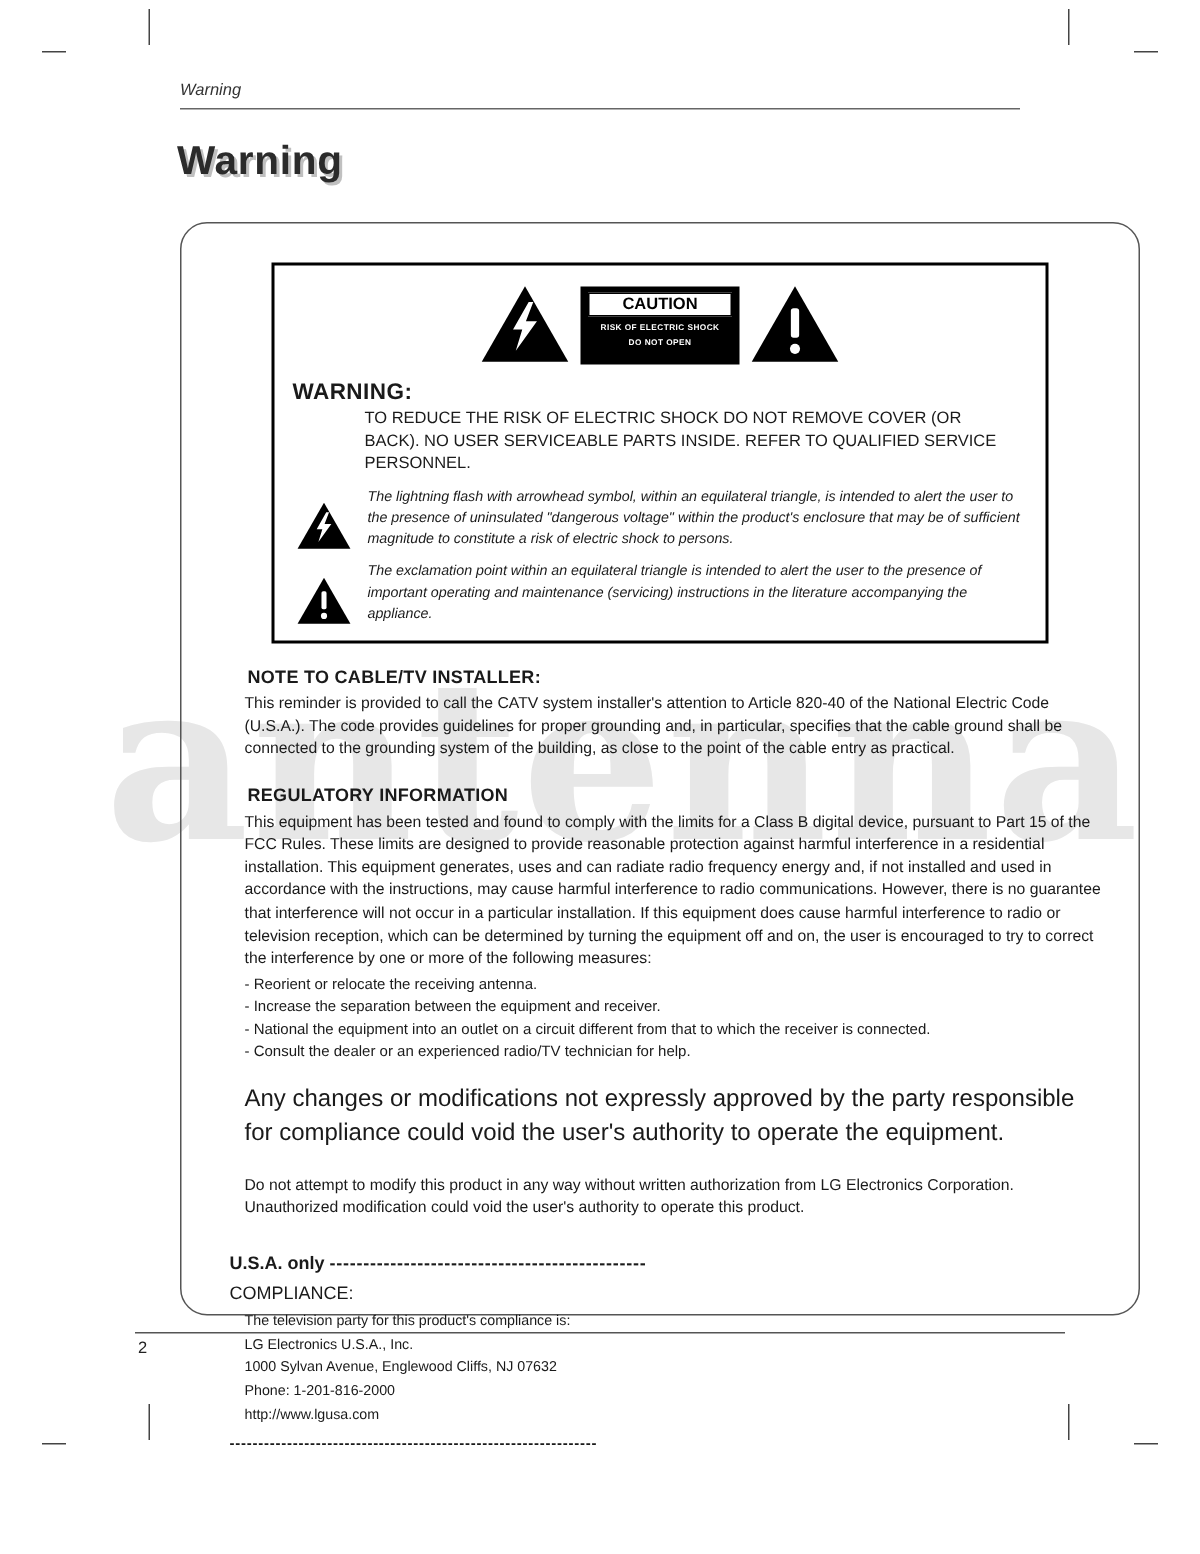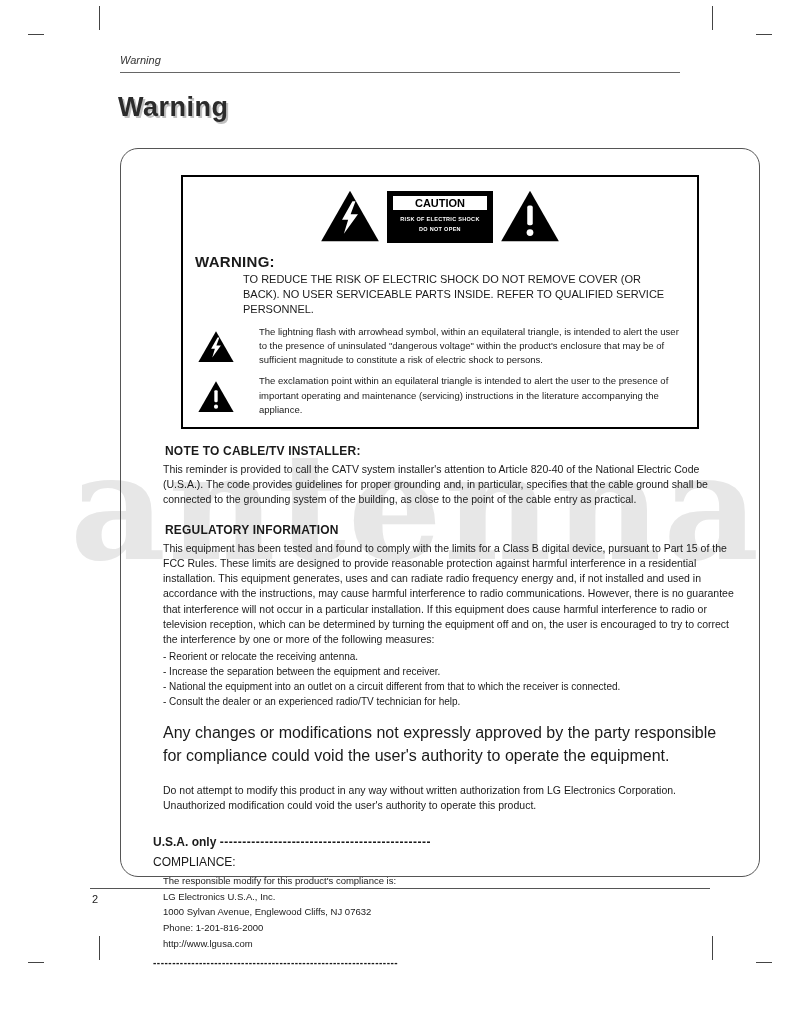--- a/index.html
+++ b/index.html
@@ -119,23 +119,24 @@
   }
   .warn-body {
     font-size: 11px;
     line-height: 1.35;
     margin: 0 6px 8px 52px;
     width: 430px;
   }
 
   .icon-para {
     display: flex;
-    gap: 24px;
+    gap: 10px;
     margin: 7px 6px 0 6px;
-    align-items: center;
+    align-items: flex-end;
+    font-style: italic;
   }
   .tri-small { width: 38px; height: 33px; flex: 0 0 auto; margin-top: 2px; }
   .icon-para p {
     font-size: 9.5px;
     line-height: 1.5;
     width: 440px;
   }
 
   
   .section { margin-top: 15px; }
@@ -282,21 +283,21 @@
       <div class="body">Do not attempt to modify this product in any way without written authorization from LG Electronics Corporation. Unauthorized modification could void the user's authority to operate this product.</div>
     </div>
 
     <div class="usa-section">
       <div class="usa-head">
         <span>U.S.A. only</span>
         <span class="dashes">-----------------------------------------------</span>
       </div>
       <div class="compliance-head">COMPLIANCE:</div>
       <div class="usa-lines">
-        <div>The responsible modify for this product's compliance is:</div>
+        <div>The television party for this product's compliance is:</div>
         <div>LG Electronics U.S.A., Inc.</div>
         <div>1000 Sylvan Avenue, Englewood Cliffs, NJ 07632</div>
         <div>Phone: 1-201-816-2000</div>
         <div>http://www.lgusa.com</div>
       </div>
       <div class="footer-dashes">----------------------------------------------------------------</div>
     </div>
 
   </div>
 

